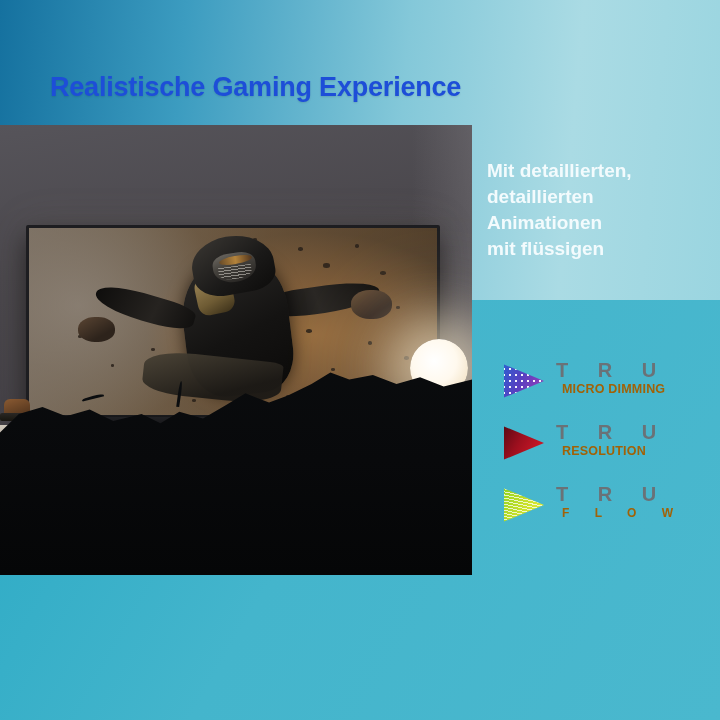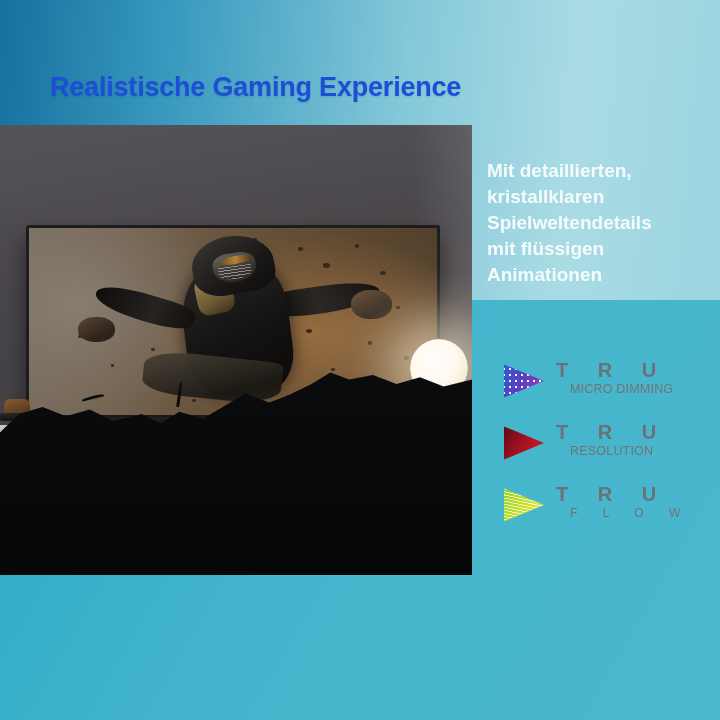--- a/index.html
+++ b/index.html
@@ -236,22 +236,22 @@
   .tri-flow:after{
     content:""; position:absolute; inset:0;
     background-image:repeating-linear-gradient(12deg, rgba(255,255,255,.75) 0 1px, rgba(255,255,255,0) 1px 3px);
   }
   .badge-tru{
     position:absolute; left:58px; top:4px;
     font-size:20px; font-weight:600; color:#6a7277;
     letter-spacing:12px;
   }
   .badge-sub{
-    position:absolute; left:72px; top:27px;
-    font-size:12.5px; font-weight:400; color:#737373;
+    position:absolute; left:64px; top:27px;
+    font-size:12.5px; font-weight:700; color:#a16207;
     letter-spacing:0.2px; white-space:nowrap;
   }
   .badge-sub.wide{ letter-spacing:11px; font-size:12px; }
 </style>
 </head>
 <body>
 
 <div class="bg-upper"></div>
 <div class="bg-lower"></div>
 
@@ -318,24 +318,23 @@
   <div class="lamp-stem"></div>
   <div class="lamp-globe"></div>
 
   <div class="terrain"></div>
   <div class="terrain-sprig"></div>
   <div class="terrain-sprig b"></div>
 </div>
 
 <div class="body-text">
   <div>Mit detaillierten,</div>
-  <div>kristallklaren</div>
-  <div>Spielweltendetails</div>
+  <div>detaillierten</div>
+  <div>Animationen</div>
   <div>mit flüssigen</div>
-  <div>Animationen</div>
 </div>
 
 <div class="badges">
 
   <div class="badge">
     <div class="badge-tri tri-dim"></div>
     <div class="badge-tru">T R U</div>
     <div class="badge-sub">MICRO DIMMING</div>
   </div>
 

